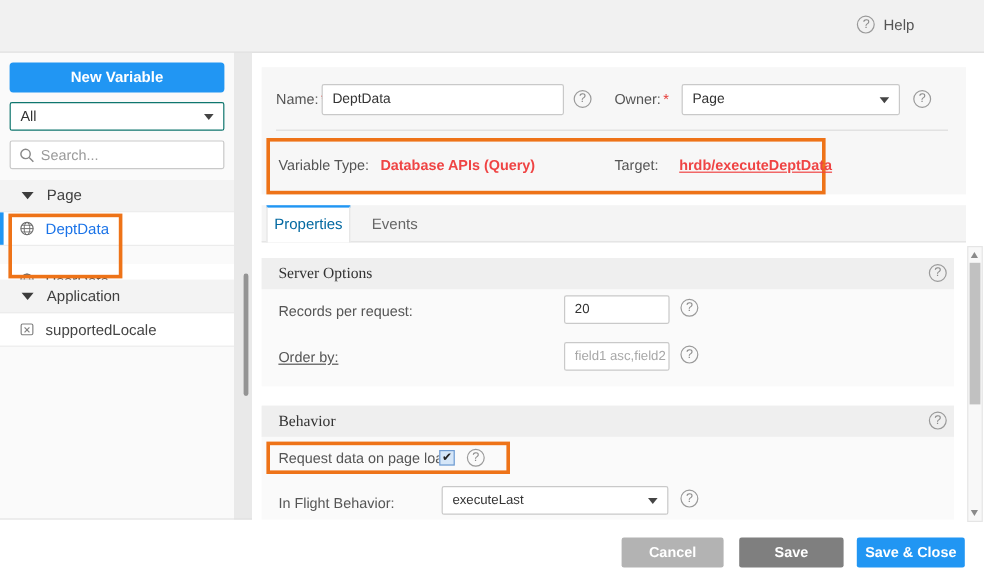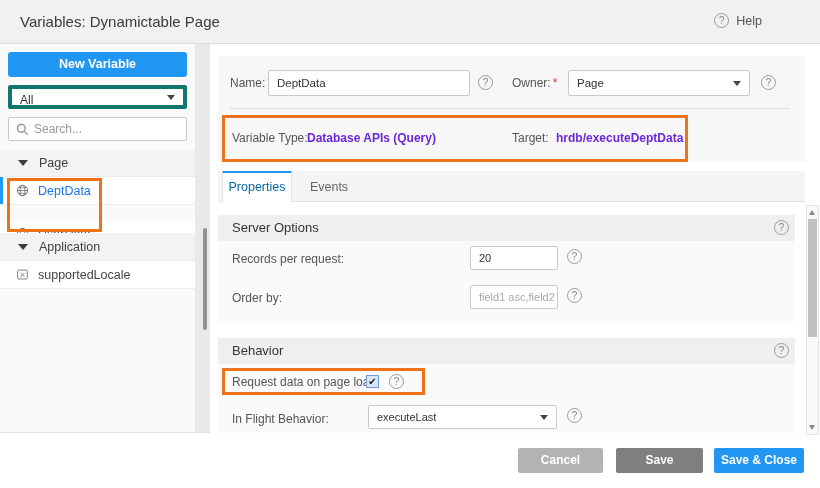--- a/index.html
+++ b/index.html
@@ -21,21 +21,21 @@
   .sidebar { position:absolute; left:0; top:44px; width:195px; height:389px;
     background:#fafafa; border-bottom:1px solid #e3e3e3; }
   .gutter { position:absolute; left:195px; top:44px; width:15px; height:389px;
     background:#e9e9e9; border-bottom:1px solid #e0e0e0; }
   .side-thumb { position:absolute; left:203px; top:228px; width:4px; height:102px;
     background:#949494; border-radius:2px; }
   .btn-new { position:absolute; left:8px; top:8px; width:179px; height:25px;
     background:#2196f3; border-radius:3px; color:#fff; font-size:12.5px; font-weight:bold;
     text-align:center; line-height:25px; cursor:pointer; }
   .filter-select { position:absolute; left:8px; top:41px; width:179px; height:24px;
-    background:#fff; border:4px solid #0f766e; border-radius:2px; font-size:12px; color:#333;
+    background:#fff; border:1px solid #0f766e; border-radius:2px; font-size:12px; color:#333;
     line-height:22px; padding-left:8px; cursor:pointer; }
   .search-box { position:absolute; left:8px; top:73px; width:179px; height:24px;
     background:#fff; border:1px solid #c9c9c9; border-radius:2px; display:flex; align-items:center; padding-left:7px; gap:5px; }
   .search-box input { border:none; outline:none; background:transparent; font-size:12px;
     color:#333; width:140px; font-family:"Liberation Sans", sans-serif; }
   .search-box input::placeholder { color:#9a9a9a; }
   .tree-row { position:absolute; left:0; width:195px; height:28px; border-bottom:1px solid #ececec;
     display:flex; align-items:center; cursor:pointer; background:#fff; }
   .tree-group { background:#f3f3f3; height:27px; }
   .caret-down { width:0; height:0; border-left:5px solid transparent; border-right:5px solid transparent;
@@ -53,33 +53,33 @@
   .tinput { position:absolute; background:#fff; border:1px solid #c9c9c9; border-radius:2px;
     font-size:11.5px; color:#333; padding-left:8px; font-family:"Liberation Sans", sans-serif; outline:none; }
   .tinput::placeholder { color:#a8a8a8; }
   .fselect { position:absolute; background:#fff; border:1px solid #c9c9c9; border-radius:2px;
     font-size:11.5px; color:#333; line-height:24px; padding-left:8px; cursor:pointer; }
   .sel-caret { position:absolute; right:8px; top:50%; margin-top:-2px; width:0; height:0;
     border-left:4px solid transparent; border-right:4px solid transparent; border-top:5px solid #444; }
   .divider { position:absolute; left:12px; top:52px; width:560px; height:1px; background:#dddddd; }
   .vt-box { position:absolute; left:4px; top:59px; width:466px; height:47px; border:3px solid #ee7318; }
   .vt-box span { position:absolute; top:0; line-height:41px; font-size:12px; }
-  .lbl { color:#555; } .val { color:#6d28d9; font-weight:bold; }
+  .lbl { color:#555; } .val { color:#ef4444; font-weight:bold;margin-left:10px; }
   
   .tabbar { position:absolute; left:218px; top:171px; width:587px; height:31px;
     background:#f4f4f4; border-bottom:1px solid #e2e2e2; }
   .tab { position:absolute; text-align:center; font-size:12.5px; cursor:pointer; }
   .tab.active { left:4px; top:0; width:70px; height:31px; background:#fff;
     border-top:2px solid #2196f3; border-left:1px solid #e2e2e2; border-right:1px solid #e2e2e2;
     line-height:28px; color:#0369a1; }
   .tab.inactive { left:78px; top:2px; width:66px; height:28px; line-height:28px; color:#666; }
   
   .section { position:absolute; left:218px; width:577px; background:#fafafa; }
   .sec-head { position:relative; height:26px; background:#efefef; }
-  .sec-title { position:absolute; left:14px; top:0; line-height:26px; font-size:13px; color:#333; }
+  .sec-title { position:absolute; left:14px; top:0; line-height:26px; font-size:13px; color:#333;font-family:Liberation Serif, serif; }
   .sec-help { position:absolute; right:6px; top:5px; }
   .cb { position:absolute; width:13px; height:13px; background:#d5e6f8; border:1px solid #6f9bd1; cursor:pointer; }
   .cb.checked::after { content:"\2714"; display:block; font-size:10px; line-height:12px;
     text-align:center; color:#222222; }
   .bh-box { position:absolute; left:4px; top:30px; width:203px; height:27px; border:3px solid #ee7318; }
   
   .vscroll { position:absolute; left:806px; top:205px; width:13px; height:230px;
     background:#f8f8f8; border:1px solid #e5e5e5; }
   .vs-up, .vs-down { position:absolute; left:2px; width:0; height:0;
     border-left:3.5px solid transparent; border-right:3.5px solid transparent; cursor:pointer; }
@@ -92,21 +92,20 @@
   .fbtn.cancel { left:518px; width:85px; background:#b3b3b3; }
   .fbtn.save { left:616px; width:87px; background:#7f7f7f; }
   .fbtn.saveclose { left:714px; width:90px; background:#2196f3; }
 </style>
 </head>
 <body>
 
 <div class="app">
 
   <div class="header">
-    <div class="title">Variables: Dynamictable Page</div>
     <div class="help-wrap">
       <span class="help-icon"></span>
       <span class="help-label">Help</span>
     </div>
   </div>
 
   <div class="sidebar">
     <div class="btn-new">New Variable</div>
 
     <div class="filter-select">
@@ -187,39 +186,39 @@
       <span class="sel-caret"></span>
     </div>
     <span class="help-icon" style="position:absolute; left:543px; top:19px;"></span>
 
     <div class="divider"></div>
 
     <div class="vt-box">
       <span class="lbl" style="left:7px;">Variable Type:</span>
       <span class="val" style="left:82px;">Database APIs (Query)</span>
       <span class="lbl" style="left:287px;">Target:</span>
-      <span class="val" style="left:331px;">hrdb/executeDeptData</span>
+      <span class="val" style="left:331px;text-decoration:underline;">hrdb/executeDeptData</span>
     </div>
   </div>
 
   <div class="tabbar">
     <div class="tab active">Properties</div>
     <div class="tab inactive">Events</div>
   </div>
 
   <div class="section" style="top:215px; height:107px;">
     <div class="sec-head">
       <span class="sec-title">Server Options</span>
       <span class="help-icon sec-help"></span>
     </div>
     <span class="flabel" style="left:14px; top:37px;">Records per request:</span>
     <input class="tinput" style="left: 252px; top: 31px; width: 88px; height: 24px; font-size: 11px;" value="20">
     <span class="help-icon" style="position:absolute; left:349px; top:34px;"></span>
 
-    <span class="flabel" style="left:14px; top:76px;">Order by:</span>
+    <span class="flabel" style="left:14px; top:76px;text-decoration:underline;">Order by:</span>
     <input class="tinput" style="left: 252px; top: 70px; width: 88px; height: 24px; font-size: 11px;" placeholder="field1 asc,field2 desc">
     <span class="help-icon" style="position:absolute; left:349px; top:73px;"></span>
   </div>
 
   <div class="section" style="top:338px; height:95px;">
     <div class="sec-head">
       <span class="sec-title">Behavior</span>
       <span class="help-icon sec-help"></span>
     </div>
 

